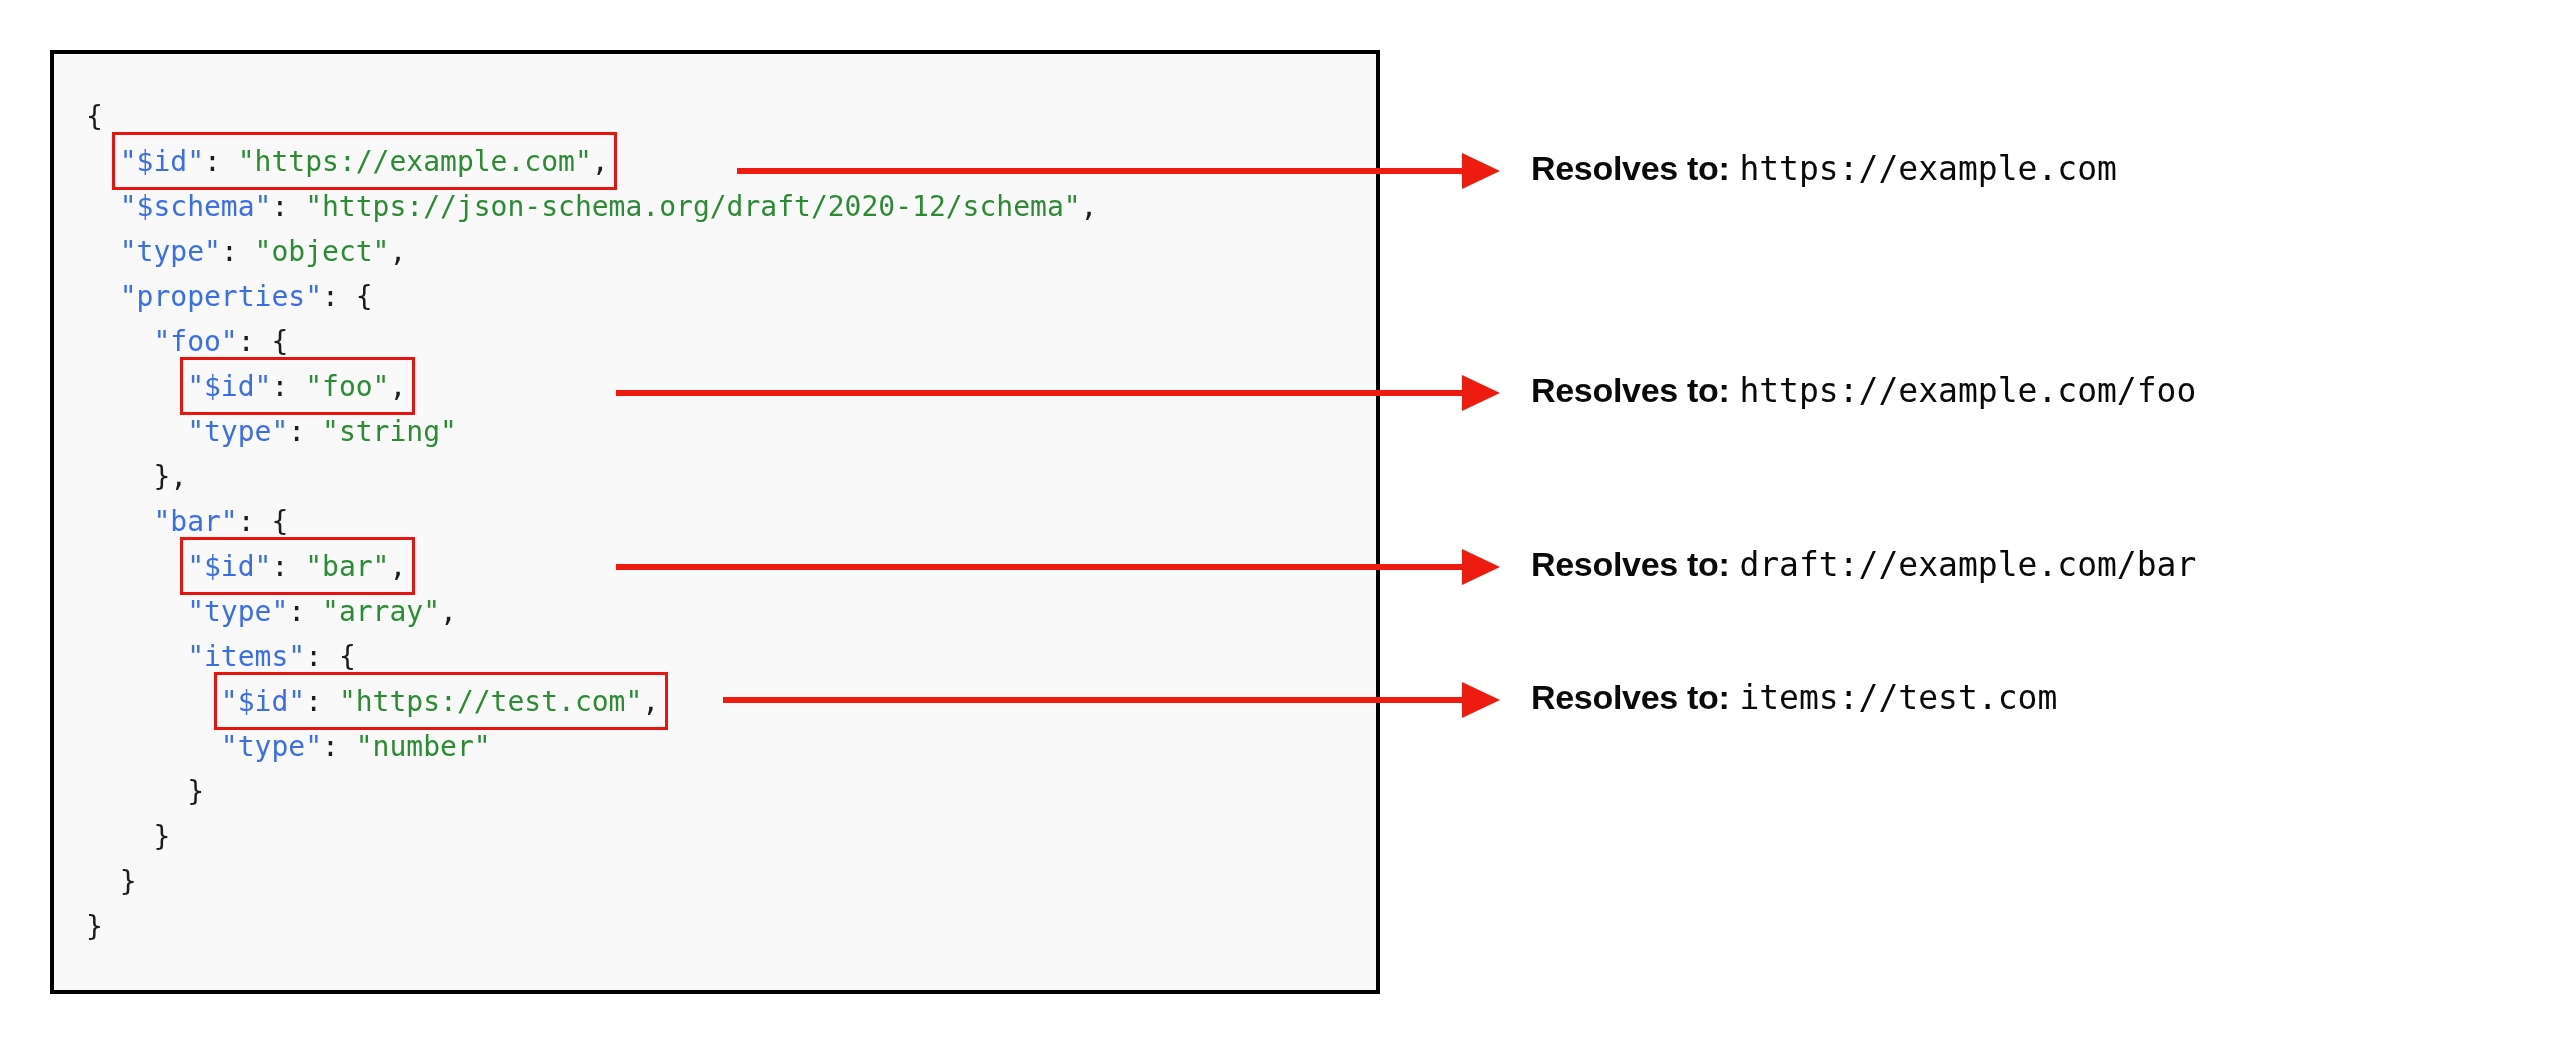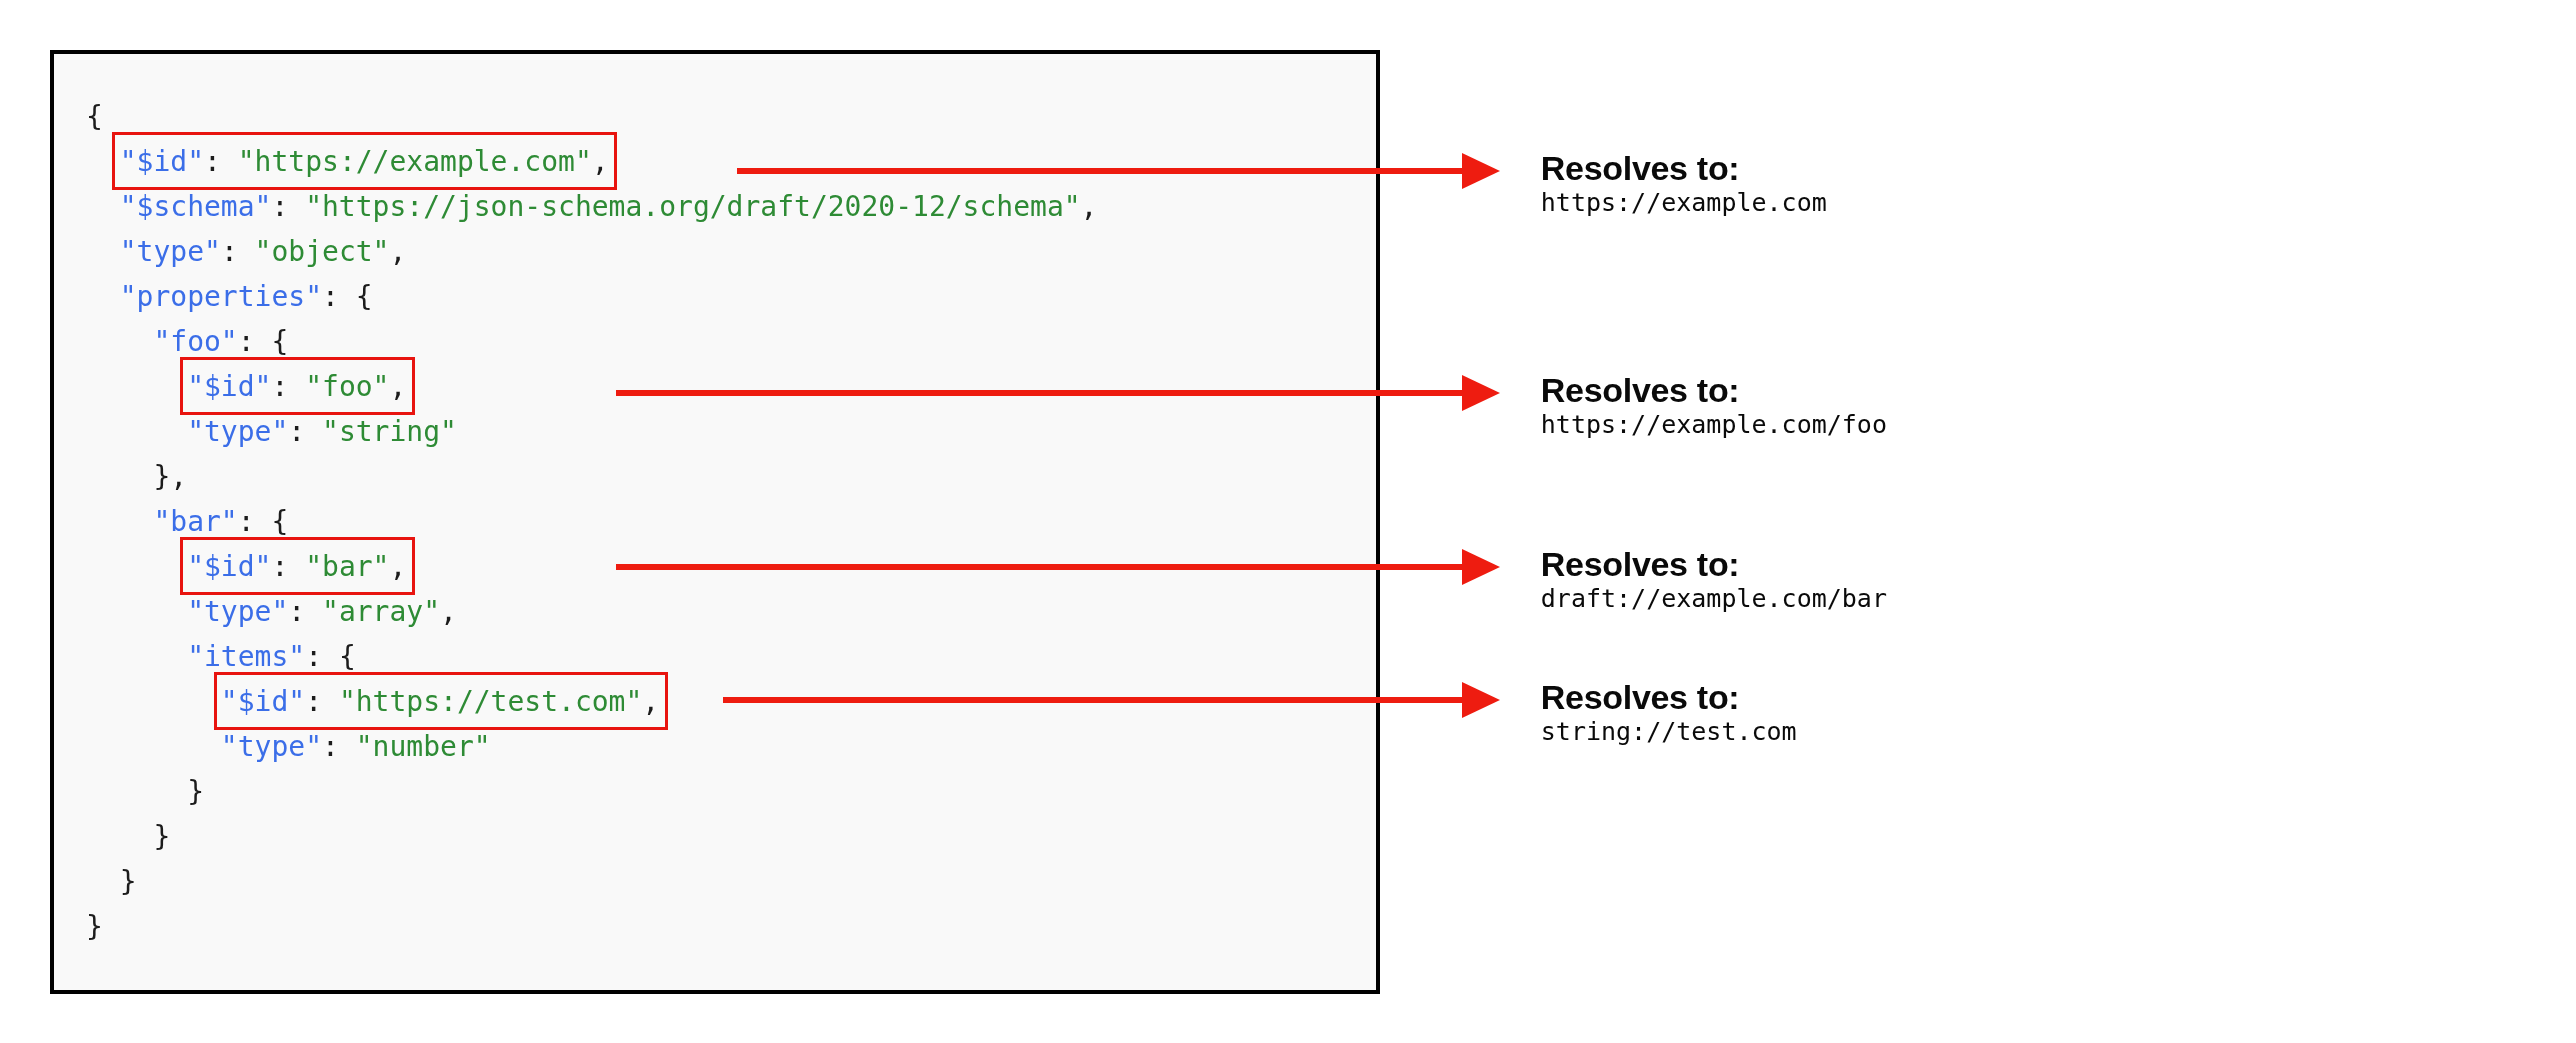--- a/index.html
+++ b/index.html
@@ -86,32 +86,31 @@
     border-left: 38px solid #ee1c10;
   }
 
   
   .resolve-row {
     position: absolute;
     left: 1531px;
     white-space: nowrap;
     display: flex;
     align-items: baseline;
-    flex-direction: column;
   }
   .resolve-label {
     font-family: "Liberation Sans", sans-serif;
     font-weight: bold;
     font-size: 34px;
     color: #0a0a0a;
     letter-spacing: -0.3px;
   }
   .resolve-url {
     font-family: "DejaVu Sans Mono", "Liberation Mono", monospace;
-    font-size: 25px;
+    font-size: 33px;
     color: #0a0a0a;
     margin-left: 9.8px;
   }
 </style>
 </head>
 <body>
 
 <div id="code-panel">
   <div id="code-listing"><div class="code-line"><span></span><span><span class="tok-punct">{</span></span></div><div class="code-line"><span>  </span><span class="hl-wrap"><span class="tok-key">"$id"</span><span class="tok-punct">: </span><span class="tok-str">"https://example.com"</span><span class="tok-punct">,</span></span></div><div class="code-line"><span>  </span><span><span class="tok-key">"$schema"</span><span class="tok-punct">: </span><span class="tok-str">"https://json-schema.org/draft/2020-12/schema"</span><span class="tok-punct">,</span></span></div><div class="code-line"><span>  </span><span><span class="tok-key">"type"</span><span class="tok-punct">: </span><span class="tok-str">"object"</span><span class="tok-punct">,</span></span></div><div class="code-line"><span>  </span><span><span class="tok-key">"properties"</span><span class="tok-punct">: {</span></span></div><div class="code-line"><span>    </span><span><span class="tok-key">"foo"</span><span class="tok-punct">: {</span></span></div><div class="code-line"><span>      </span><span class="hl-wrap"><span class="tok-key">"$id"</span><span class="tok-punct">: </span><span class="tok-str">"foo"</span><span class="tok-punct">,</span></span></div><div class="code-line"><span>      </span><span><span class="tok-key">"type"</span><span class="tok-punct">: </span><span class="tok-str">"string"</span></span></div><div class="code-line"><span>    </span><span><span class="tok-punct">},</span></span></div><div class="code-line"><span>    </span><span><span class="tok-key">"bar"</span><span class="tok-punct">: {</span></span></div><div class="code-line"><span>      </span><span class="hl-wrap"><span class="tok-key">"$id"</span><span class="tok-punct">: </span><span class="tok-str">"bar"</span><span class="tok-punct">,</span></span></div><div class="code-line"><span>      </span><span><span class="tok-key">"type"</span><span class="tok-punct">: </span><span class="tok-str">"array"</span><span class="tok-punct">,</span></span></div><div class="code-line"><span>      </span><span><span class="tok-key">"items"</span><span class="tok-punct">: {</span></span></div><div class="code-line"><span>        </span><span class="hl-wrap"><span class="tok-key">"$id"</span><span class="tok-punct">: </span><span class="tok-str">"https://test.com"</span><span class="tok-punct">,</span></span></div><div class="code-line"><span>        </span><span><span class="tok-key">"type"</span><span class="tok-punct">: </span><span class="tok-str">"number"</span></span></div><div class="code-line"><span>      </span><span><span class="tok-punct">}</span></span></div><div class="code-line"><span>    </span><span><span class="tok-punct">}</span></span></div><div class="code-line"><span>  </span><span><span class="tok-punct">}</span></span></div><div class="code-line"><span></span><span><span class="tok-punct">}</span></span></div></div>
 </div>
@@ -140,16 +139,16 @@
     <div class="resolve-row" style="top: 545px;">
       <span class="resolve-label">Resolves to:</span>
       <span class="resolve-url">draft://example.com/bar</span>
     </div>
     <div class="arrow" style="left: 723px; top: 700px;">
       <div class="shaft" style="width: 743px;"></div>
       <div class="head" style="left: 739px;"></div>
     </div>
     <div class="resolve-row" style="top: 678px;">
       <span class="resolve-label">Resolves to:</span>
-      <span class="resolve-url">string://test.com</span>
+      <span class="resolve-url">items://test.com</span>
     </div>
   </div>
 
 
 </body></html>

